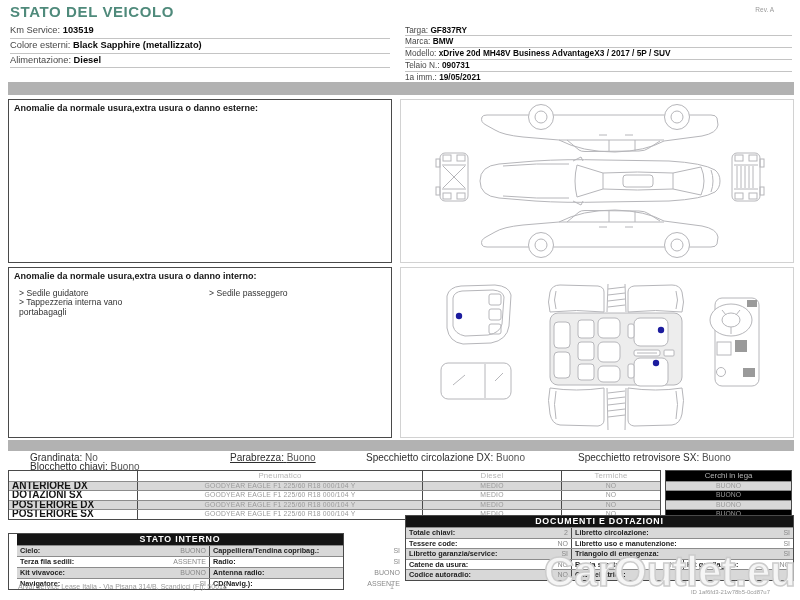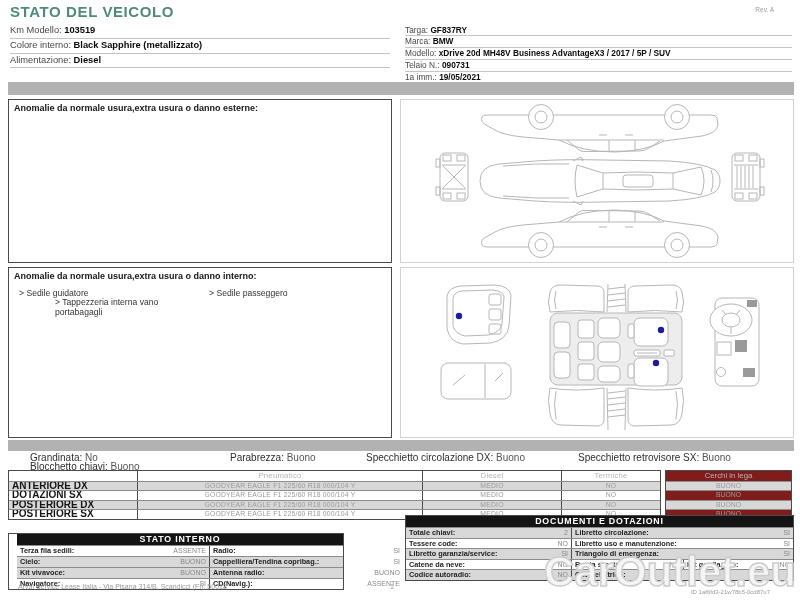--- a/index.html
+++ b/index.html
@@ -25,52 +25,52 @@
   #band2 { top:440px; height:11px; }
 
   
   .anom { position:absolute; border:1px solid #4a4a4a; background:#fff; }
   #ext-anom { left:8px; top:99px; width:382px; height:162px; }
   #int-anom { left:8px; top:267px; width:382px; height:169px; }
   .anom-title { font-weight:bold; font-size:9px; color:#161616; padding:3px 0 0 5px; }
   .anom-item { position:absolute; font-size:8.6px; color:#333; line-height:9.5px; }
   #int-item-0 { left:10px; top:21px; }
   #int-item-1 { left:200px; top:21px; }
-  #int-item-2 { left:10px; top:30px; width:118px;margin-left:36px; }
+  #int-item-2 { left:10px; top:30px; width:118px; }
 
   
   .diag { position:absolute; border:1px solid #d2d2d2; background:#fff; }
   #diag-ext { left:400px; top:99px; width:392px; height:162px; }
   #diag-int { left:400px; top:267px; width:392px; height:169px; }
   .diag svg { display:block; }
 
   
   .cond { position:absolute; font-size:10px; color:#2e2e2e; white-space:nowrap; }
   .cond .cv { color:#555; }
   #cond-grandinata { left:30px;  top:452px; }
   #cond-blocchetto { left:30px;  top:461px; }
-  #cond-parabrezza { left:230px; top:452px; }
+  #cond-parabrezza { left:230px; top:452px;text-decoration:underline; }
   #cond-specdx     { left:366px; top:452px; }
   #cond-specsx     { left:578px; top:452px; }
 
   
   .ttab { position:absolute; left:8px; top:470px; width:653px; border:1px solid #4a4a4a;
           box-sizing:border-box; background:#fff; }
   .trow { display:grid; grid-template-columns:128px 285px 139px 1fr; height:8.4px;
           line-height:8.4px; border-top:1px solid #8c8c8c; }
   .trow.h { border-top:none; height:10px; line-height:10px; }
   .tc { text-align:center; color:#9a9a9a; font-size:6.8px; border-left:1px solid #4a4a4a;
         overflow:hidden; white-space:nowrap; letter-spacing:0.2px; }
   .tc:first-child { border-left:none; text-align:left; padding-left:3px; color:#141414;
         font-weight:bold; font-size:10px; letter-spacing:0; }
   .trow.h .tc { color:#b5b5b5; font-size:7.8px; font-weight:normal; }
   .trow.odd { background:#d8d8d8; }
 
   .ctab { position:absolute; left:665px; top:470px; width:127px; border:1px solid #4a4a4a;
-          box-sizing:border-box; text-align:center; background:#7f1d1d; }
+          box-sizing:border-box; text-align:center; background:#000000; }
   .crow { height:8.4px; line-height:8.4px; border-top:1px solid #8c8c8c; color:#9a9a9a;
           font-size:6.8px; }
   .crow.h { border-top:none; height:10px; line-height:10px; color:#b5b5b5; font-size:7.8px; }
   .crow.odd { background:#d8d8d8; }
 
   
   .btab { position:absolute; border:1px solid #4a4a4a; box-sizing:border-box; background:#fff; }
   #si-table  { left:8px;   top:533px; width:336px;padding-left:8px; }
   #doc-table { left:405px; top:515px; width:389px; }
   .bh { background:#141414; color:#fff; font-weight:bold; font-size:8.8px; text-align:center;
@@ -101,25 +101,25 @@
 </head>
 <body>
 
 <div class="page">
 
   <div class="title">STATO DEL VEICOLO</div>
   <div class="rev">Rev. A</div>
 
   <div class="info info-left">
     <div class="irow">
-      <span class="lbl">Km Modello:</span>
+      <span class="lbl">Km Service:</span>
       <span class="val">103519</span>
     </div>
     <div class="irow">
-      <span class="lbl">Colore interno:</span>
+      <span class="lbl">Colore esterni:</span>
       <span class="val">Black Sapphire (metallizzato)</span>
     </div>
     <div class="irow">
       <span class="lbl">Alimentazione:</span>
       <span class="val">Diesel</span>
     </div>
   </div>
 
   <div class="info info-right">
     <div class="irow">
@@ -335,30 +335,30 @@
   <div class="ctab">
     <div class="crow h">Cerchi in lega</div>
     <div class="crow odd">BUONO</div>
     <div class="crow">BUONO</div>
     <div class="crow odd">BUONO</div>
     <div class="crow">BUONO</div>
   </div>
 
   <div class="btab" id="si-table">
     <div class="bh">STATO INTERNO</div>
+    <div class="brow si-row odd">
+      <div class="bl">Cielo:</div>
+      <div class="bv">BUONO</div>
+      <div class="bl vd">Cappelliera/Tendina copribag.:</div>
+      <div class="bv">SI</div>
+    </div>
     <div class="brow si-row">
       <div class="bl">Terza fila sedili:</div>
       <div class="bv">ASSENTE</div>
       <div class="bl vd">Radio:</div>
-      <div class="bv">SI</div>
-    </div>
-    <div class="brow si-row odd">
-      <div class="bl">Cielo:</div>
-      <div class="bv">BUONO</div>
-      <div class="bl vd">Cappelliera/Tendina copribag.:</div>
       <div class="bv">SI</div>
     </div>
     <div class="brow si-row odd">
       <div class="bl">Kit vivavoce:</div>
       <div class="bv">BUONO</div>
       <div class="bl vd">Antenna radio:</div>
       <div class="bv">BUONO</div>
     </div>
     <div class="brow si-row">
       <div class="bl">Navigatore:</div>
@@ -382,21 +382,21 @@
       <div class="bl vd">Libretto uso e manutenzione:</div>
       <div class="bv">SI</div>
     </div>
     <div class="brow doc-row odd">
       <div class="bl">Libretto garanzia/service:</div>
       <div class="bv">SI</div>
       <div class="bl vd">Triangolo di emergenza:</div>
       <div class="bv">SI</div>
     </div>
     <div class="brow doc-row split">
-      <div class="bl">Catene da neve:</div>
+      <div class="bl">Catene da usura:</div>
       <div class="bv">NO</div>
       <div class="bl vd">Ruota scorta:</div>
       <div class="bv">NO</div>
       <div class="bl vd">Kit gonfiaggio:</div>
       <div class="bv">NO</div>
     </div>
     <div class="brow doc-row odd">
       <div class="bl">Codice autoradio:</div>
       <div class="bv">NO</div>
       <div class="bl vd">Cavo elettrico:</div>

